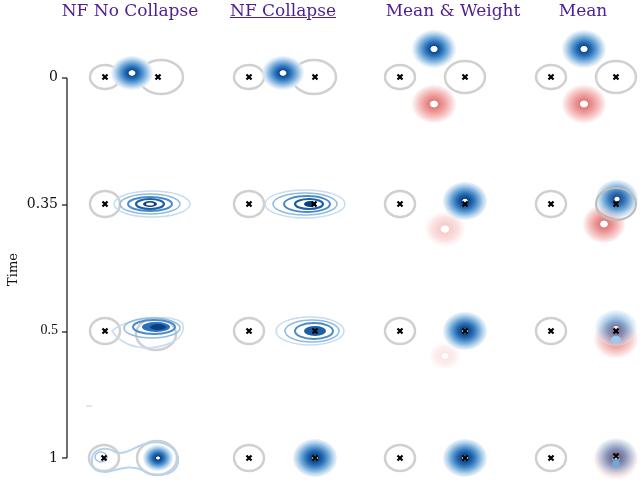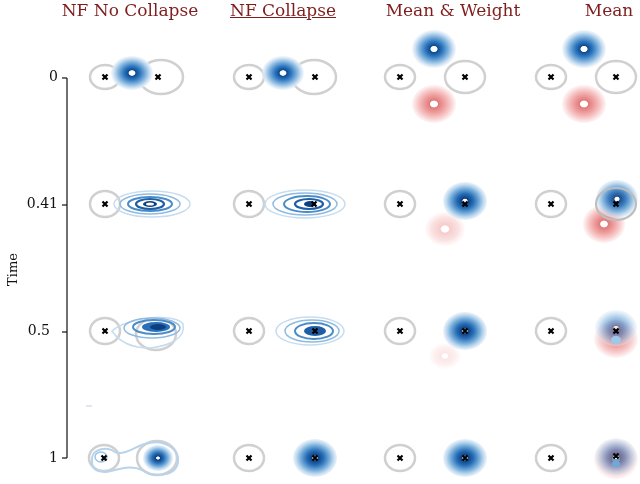--- a/index.html
+++ b/index.html
@@ -1,33 +1,33 @@
 <!DOCTYPE html>
 <html><head>
 <meta charset="utf-8">
 <style>
   html, body { margin:0; padding:0; background:#ffffff; }
   body { width:640px; height:484px; overflow:hidden; position:relative; font-family:"DejaVu Serif", serif; }
   #fig { position:absolute; left:0; top:0; }
-  .col-title { position:absolute; top:0; font-size:17px; color:#7f1d1d; white-space:nowrap; transform:translateX(-50%); }
+  .col-title { position:absolute; top:0; font-size:17px; color:#4c1d95; white-space:nowrap; transform:translateX(-50%); }
   .tick-label { position:absolute; font-size:14px; color:#111; text-align:right; width:40px; }
   .ylabel { position:absolute; left:-6px; top:262px; font-size:13px; color:#111; transform:rotate(-90deg); transform-origin:center; width:36px; text-align:center; }
 </style>
 </head>
 <body>
 
 <div>
   <div class="col-title" style="left:130px;">NF No Collapse</div>
   <div class="col-title" style="left:283px;text-decoration:underline;">NF Collapse</div>
   <div class="col-title" style="left:453px;">Mean &amp; Weight</div>
-  <div class="col-title" style="left:583px;margin-left:26px;">Mean</div>
+  <div class="col-title" style="left:583px;">Mean</div>
 
   <div class="tick-label" style="left:18px; top:68px;">0</div>
-  <div class="tick-label" style="left:18px; top:195px;">0.41</div>
-  <div class="tick-label" style="left:10px; top:322px;">0.5</div>
+  <div class="tick-label" style="left:18px; top:195px;">0.35</div>
+  <div class="tick-label" style="left:18px; top:322px;font-family:Liberation Serif, serif;">0.5</div>
   <div class="tick-label" style="left:18px; top:449px;">1</div>
 
   <div class="ylabel">Time</div>
 
   <svg id="fig" width="640" height="484">
     <defs>
       <radialGradient id="gb" cx="50%" cy="50%" r="50%">
         <stop offset="0%" stop-color="#ffffff"></stop>
         <stop offset="14%" stop-color="#ffffff"></stop>
         <stop offset="18%" stop-color="#0d4a8f"></stop>

